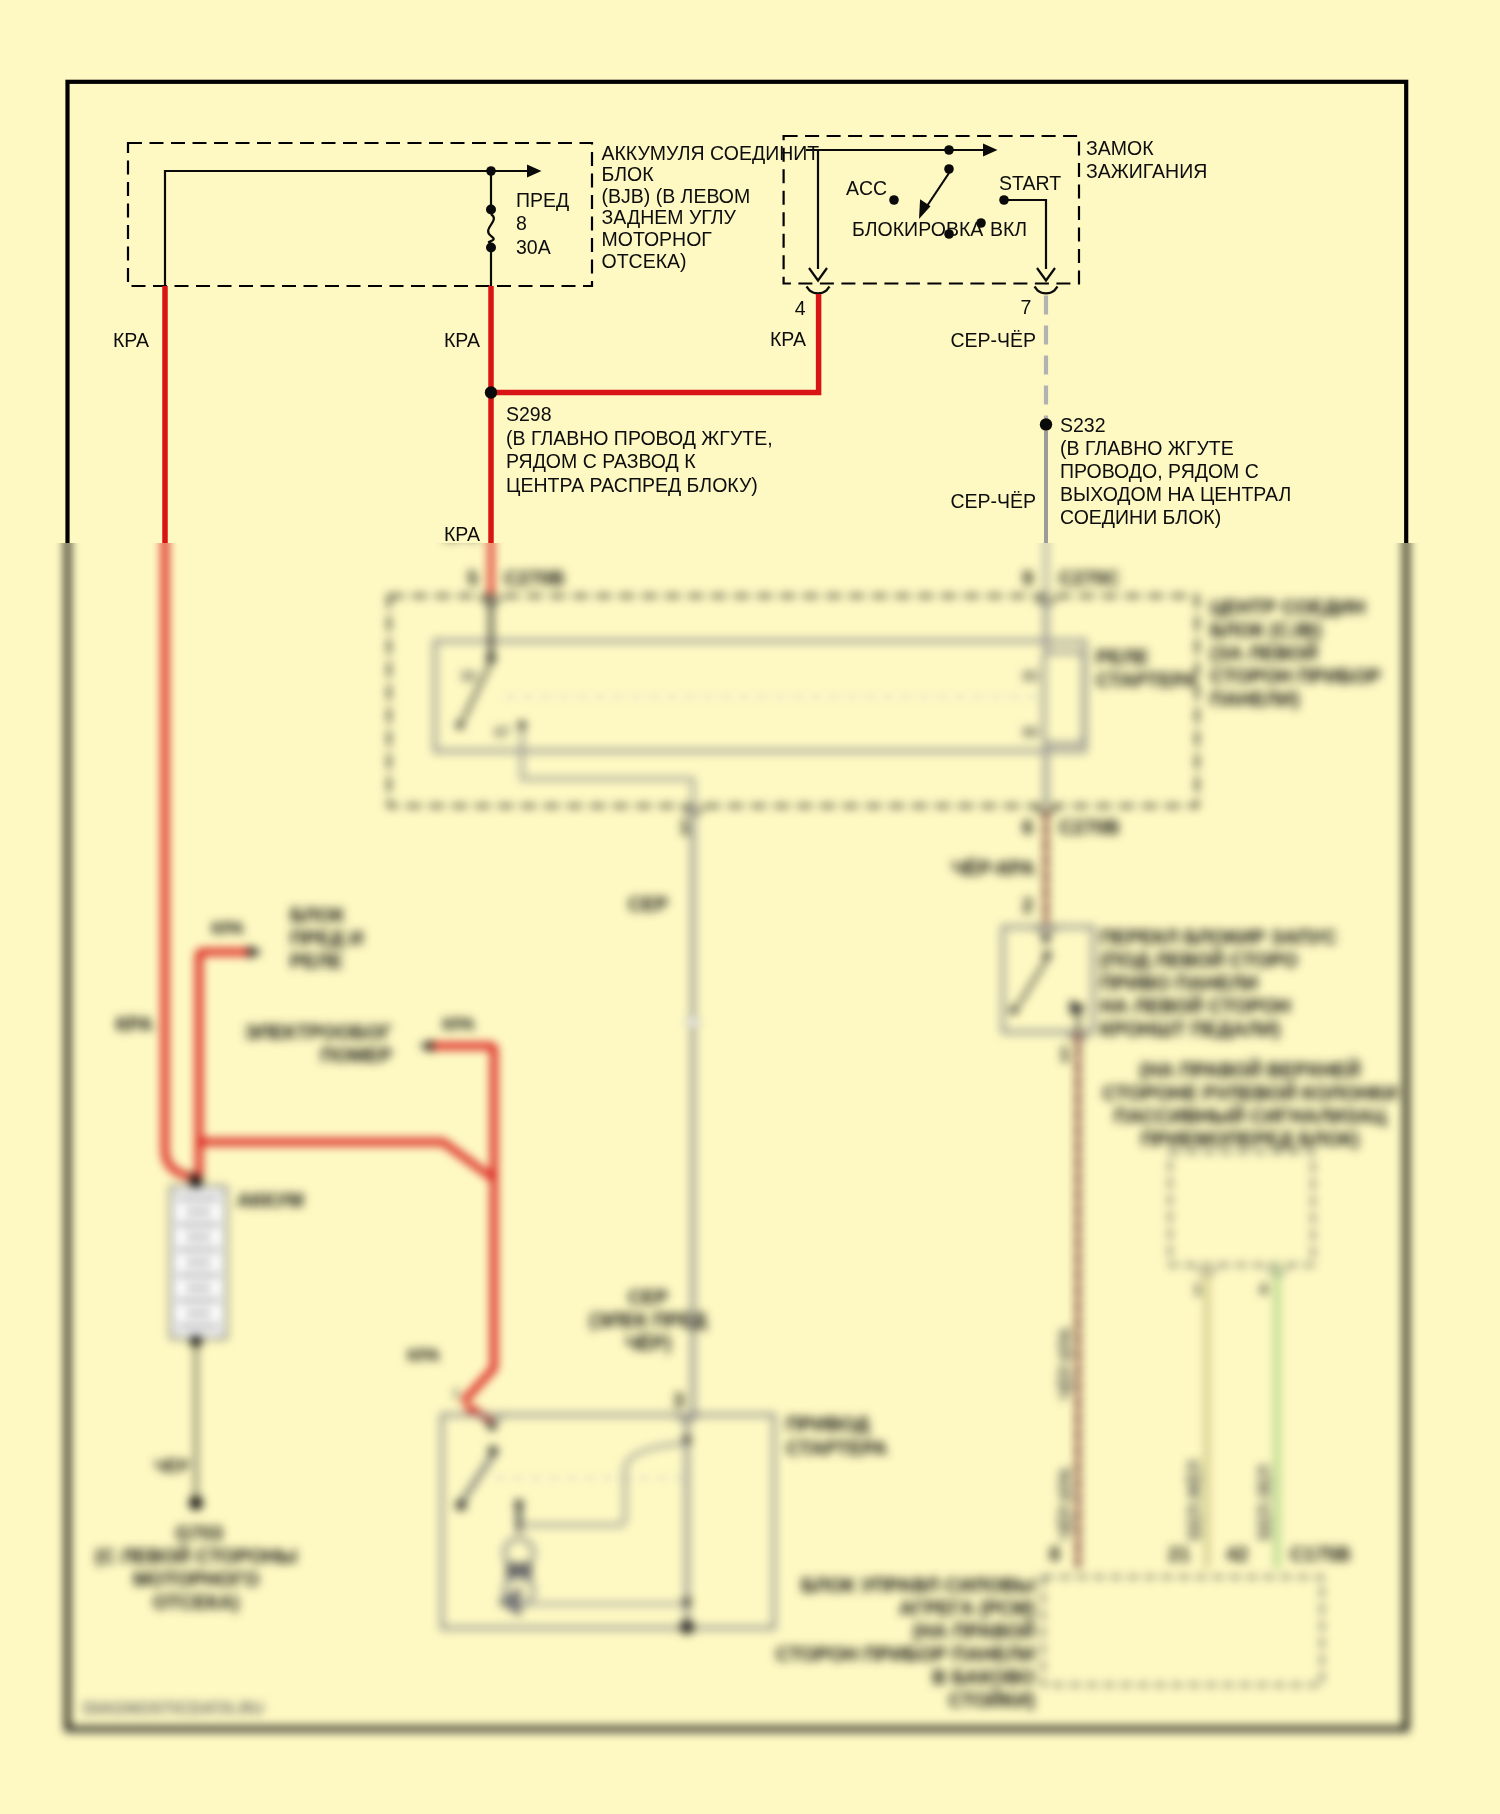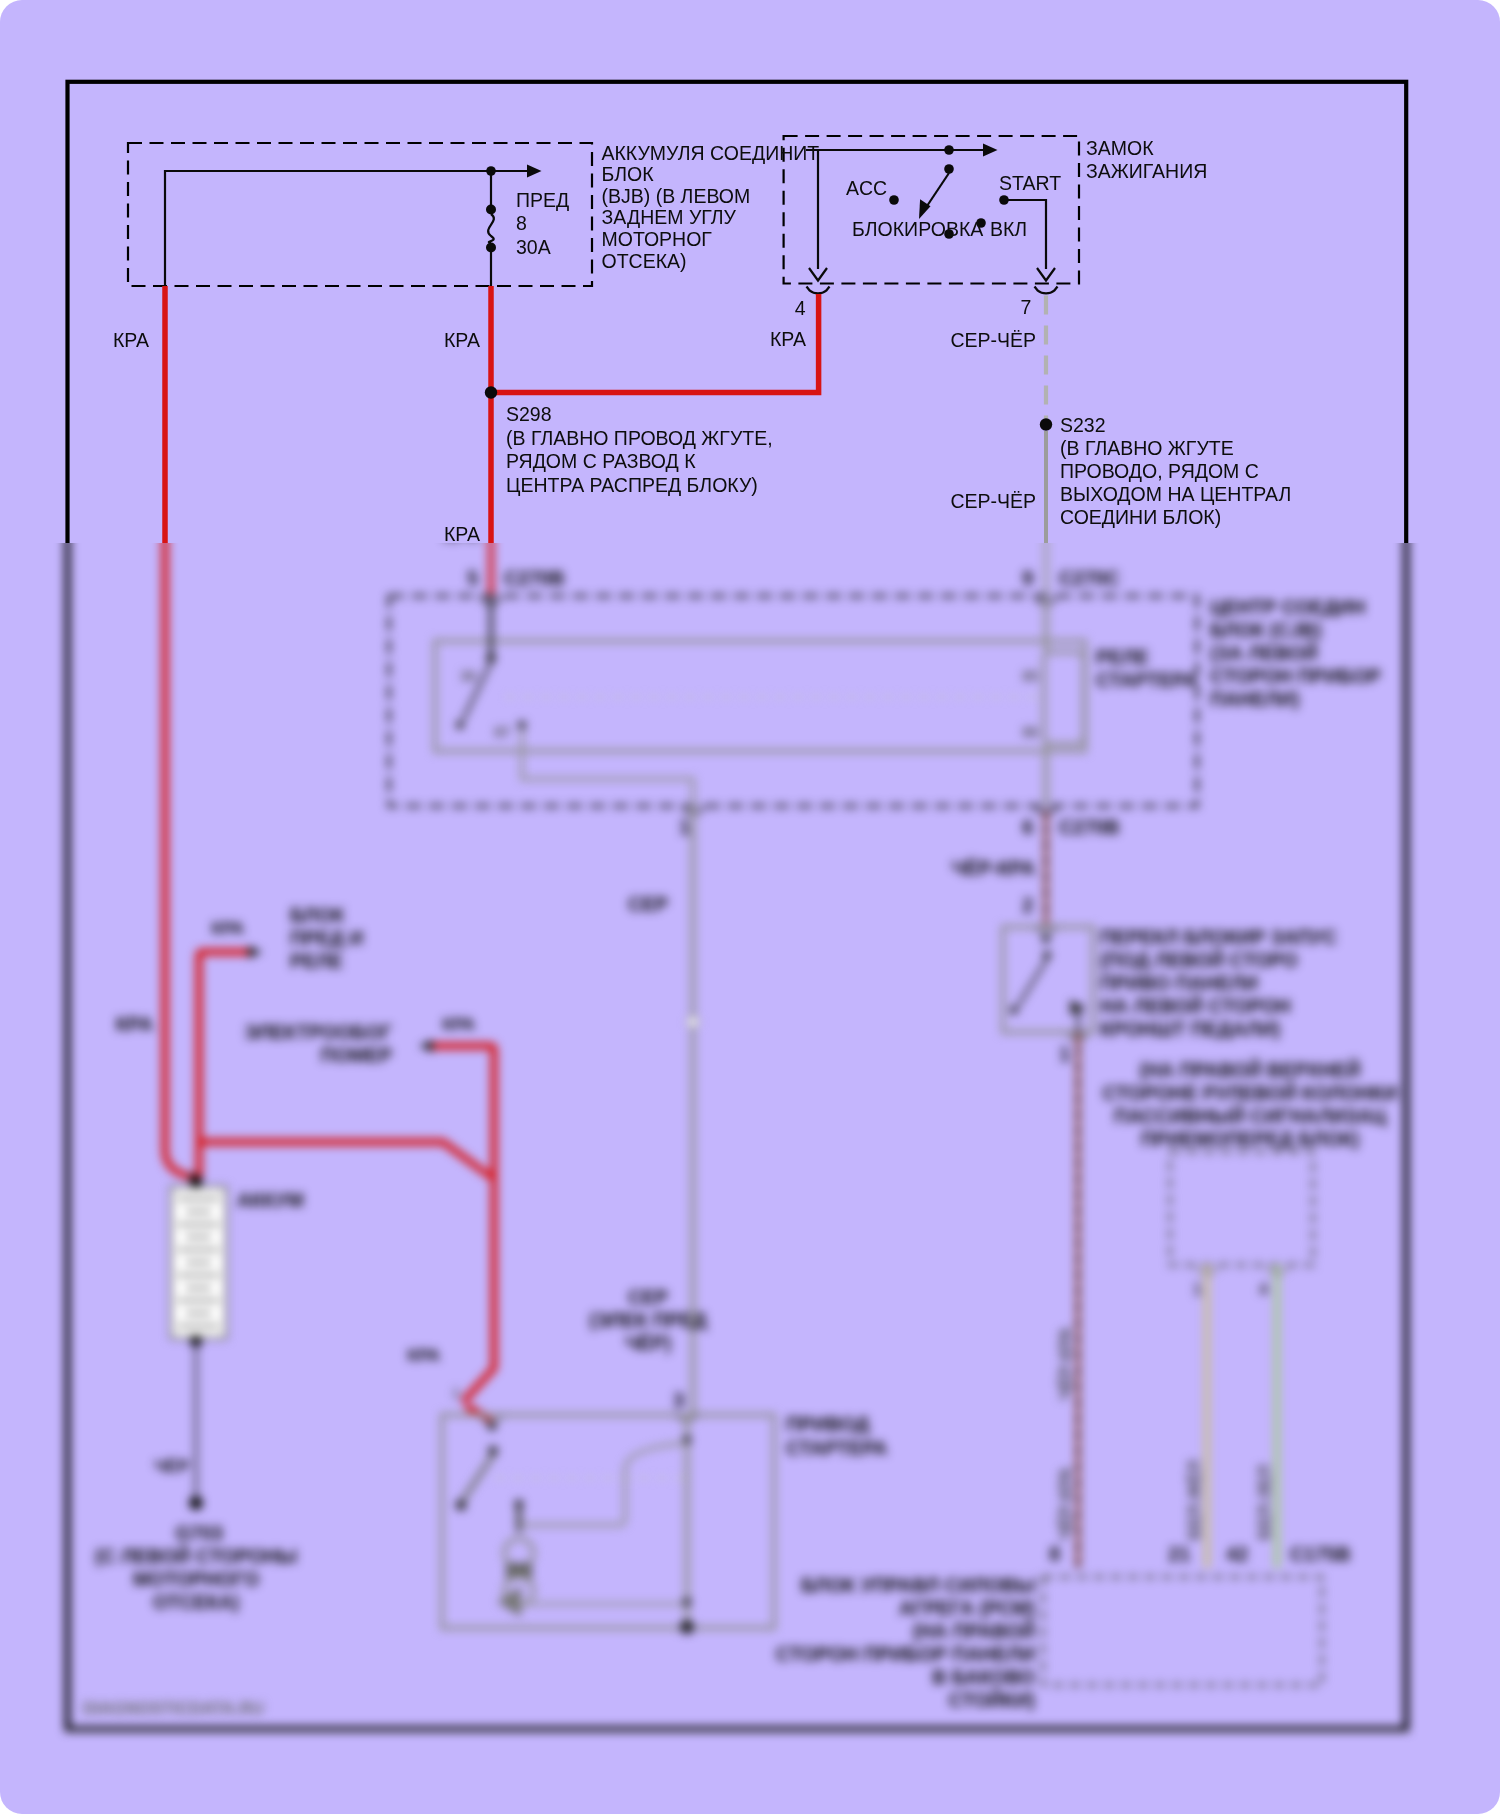--- a/index.html
+++ b/index.html
@@ -1,16 +1,16 @@
 <!DOCTYPE html>
 <html><head>
 <meta charset="utf-8">
 <style>
   html,body{margin:0;padding:0;background:#fff;}
-  #page{position:relative;width:1500px;height:1814px;background:#c4b5fd;overflow:hidden;border-radius:22px;}
+  #page{position:relative;width:1500px;height:1814px;background:#fef9c3;overflow:hidden;}
   #sharpwrap{position:absolute;left:0;top:0;width:1500px;height:543px;overflow:hidden;}
   #blurwrap{position:absolute;left:0;top:543px;width:1500px;height:1271px;overflow:hidden;}
   #blurwrap svg{position:absolute;left:0;top:-543px;filter:blur(5px);}
   #sharpwrap svg{position:absolute;left:0;top:0;will-change:transform;}
   text{font-family:"Liberation Sans",sans-serif;}
 </style>
 </head>
 <body>
 <div id="page">
 <div id="sharpwrap">

